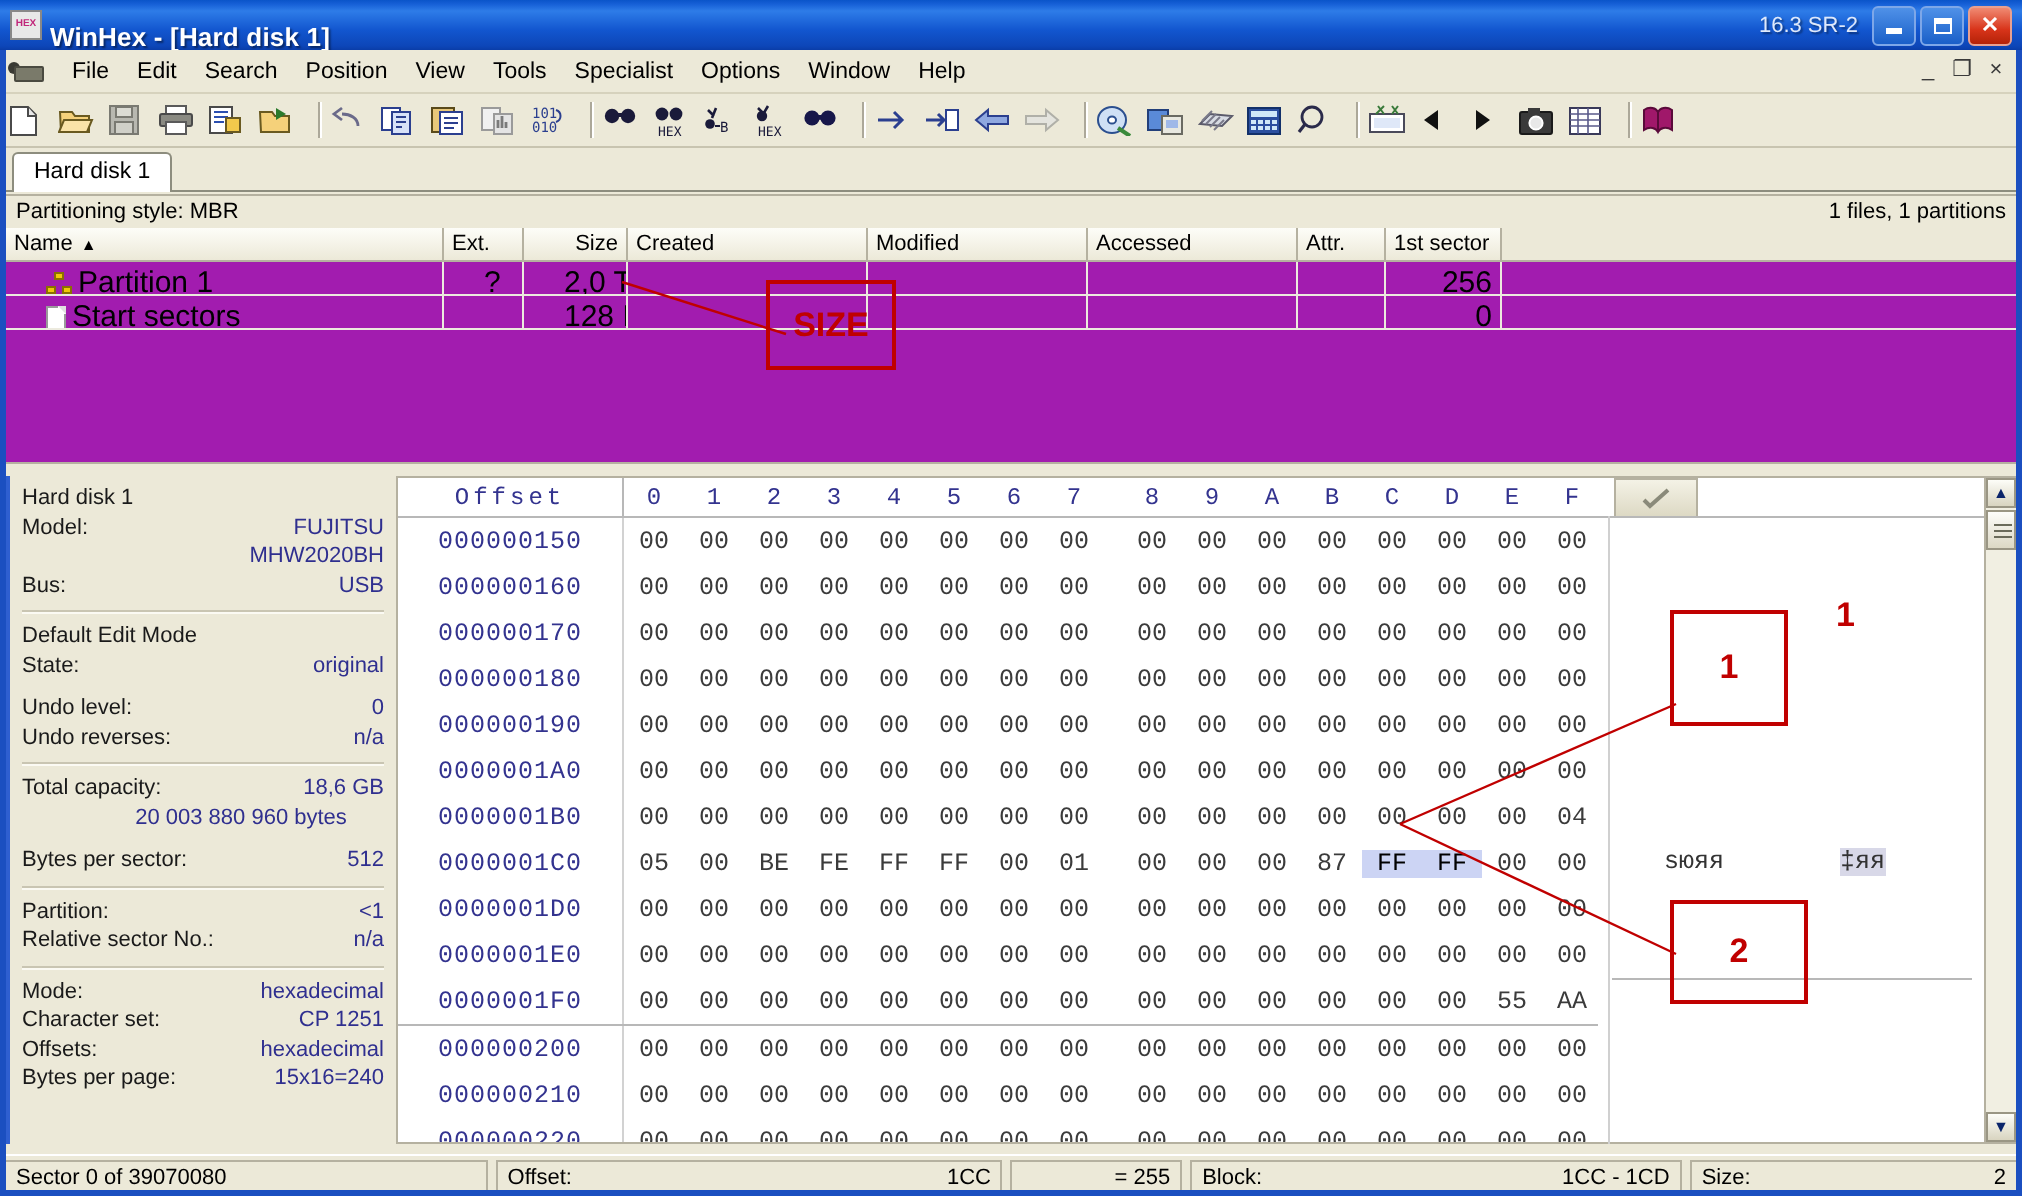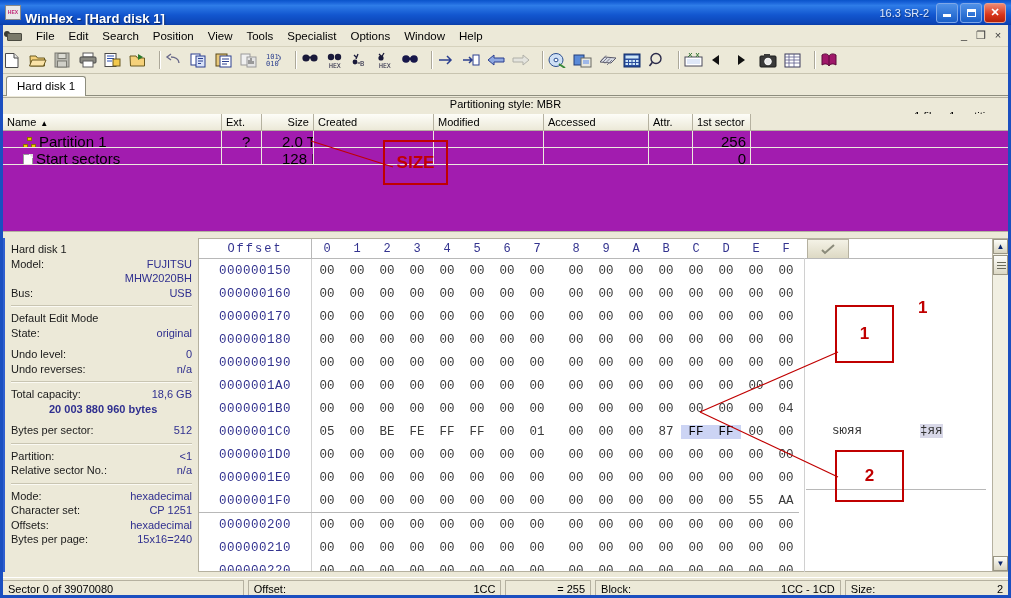--- a/index.html
+++ b/index.html
@@ -69,21 +69,21 @@
     padding:3px 10px 0 10px; background:#fff;
     border:1px solid #8d8d7e; border-bottom:none;
     border-radius:3px 3px 0 0; font-size:11.5px;
   }
   .tabstrip .underline{ position:absolute; left:0; bottom:0; width:1011px; height:1px; background:#8d8d7e;}
 
   
   .pstyle{
     position:absolute; left:2px; top:97px; width:1007px; height:17px;
     background:#ece9d8; border:1px solid #b5b1a0; border-bottom:none;
-    display:flex; align-items:center; padding:0 5px; font-size:11px;flex-direction:column;
+    display:flex; align-items:center; padding:0 5px; font-size:11px;
   }
   .pstyle .right{ margin-left:auto; }
 
   
   .dirbrowser{ position:absolute; left:2px; top:114px; width:1007px; height:118px; background:#a21caf; border:1px solid #b5b1a0; border-top:none;}
   .dirhdr{ display:flex; height:17px; background:#ece9d8; border-bottom:1px solid #b5b1a0;}
   .dirhdr .cell{
     border-right:1px solid #b5b1a0; font-size:11px; padding:2px 4px 0 4px;
     background:linear-gradient(to bottom,#fdfdf8,#ece9d8);
     white-space:nowrap; overflow:hidden;
@@ -103,21 +103,21 @@
 
   
   .infopane{
     position:absolute; left:2px; top:238px; width:196px; height:334px;
     background:#ece9d8; border-left:3px solid #2f5fd0;
     font-size:11px; padding:4px 6px 0 6px; overflow:hidden;
   }
   .infoline{ display:flex; justify-content:space-between; line-height:14.5px; }
   .infoline .k{ color:#1a1a1a; }
   .infoline .v{ color:#2f2f8f; text-align:right;margin-left:38px; }
-  .infoline.valonly{ justify-content:flex-start;font-weight:bold; }
+  .infoline.valonly{ justify-content:center; }
   .infosep{ height:1px; background:#c9c5b2; margin:5px 0 5px 0; box-shadow:0 1px 0 #fbfaf3;}
 
   
   .hexpane{
     position:absolute; left:198px; top:238px; width:813px; height:334px;
     background:#fff; border:1px solid #b5b1a0; border-right:none; overflow:hidden;
   }
   .hexhdr{
     display:flex; height:20px; background:#fff; border-bottom:1px solid #b8b8b8;
     font-family:"Liberation Mono", monospace; font-size:12px; color:#33338f;

